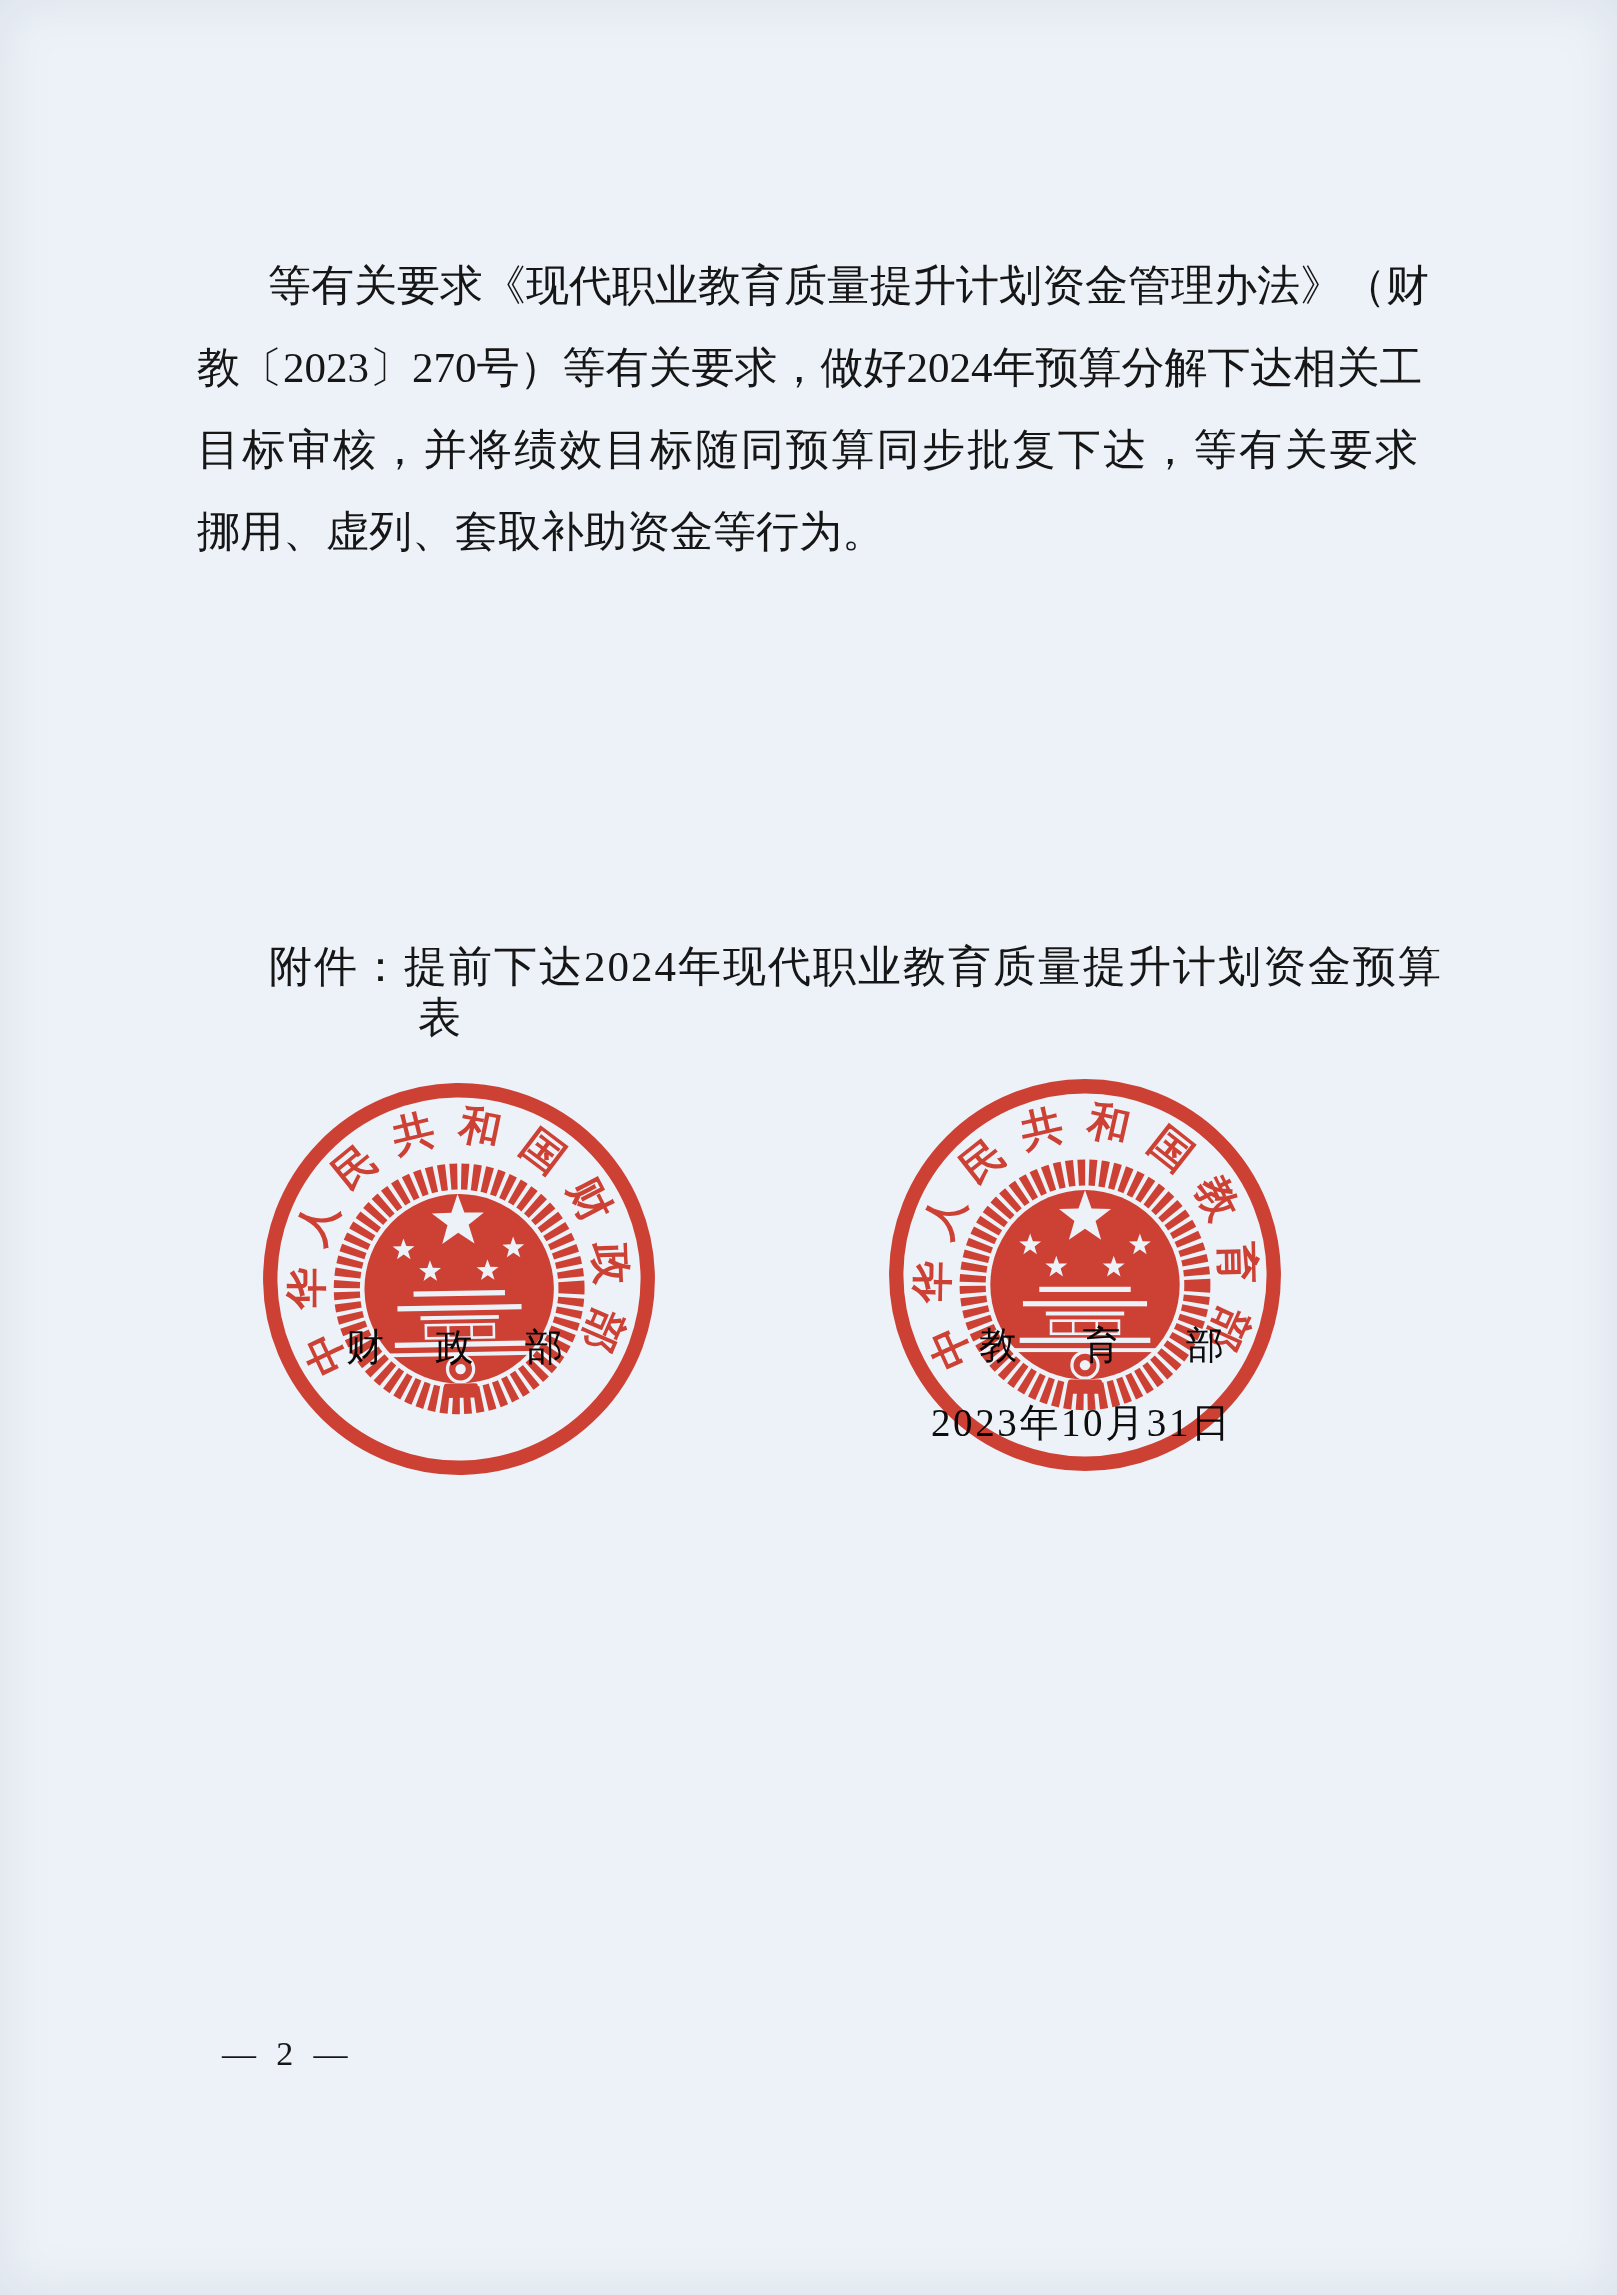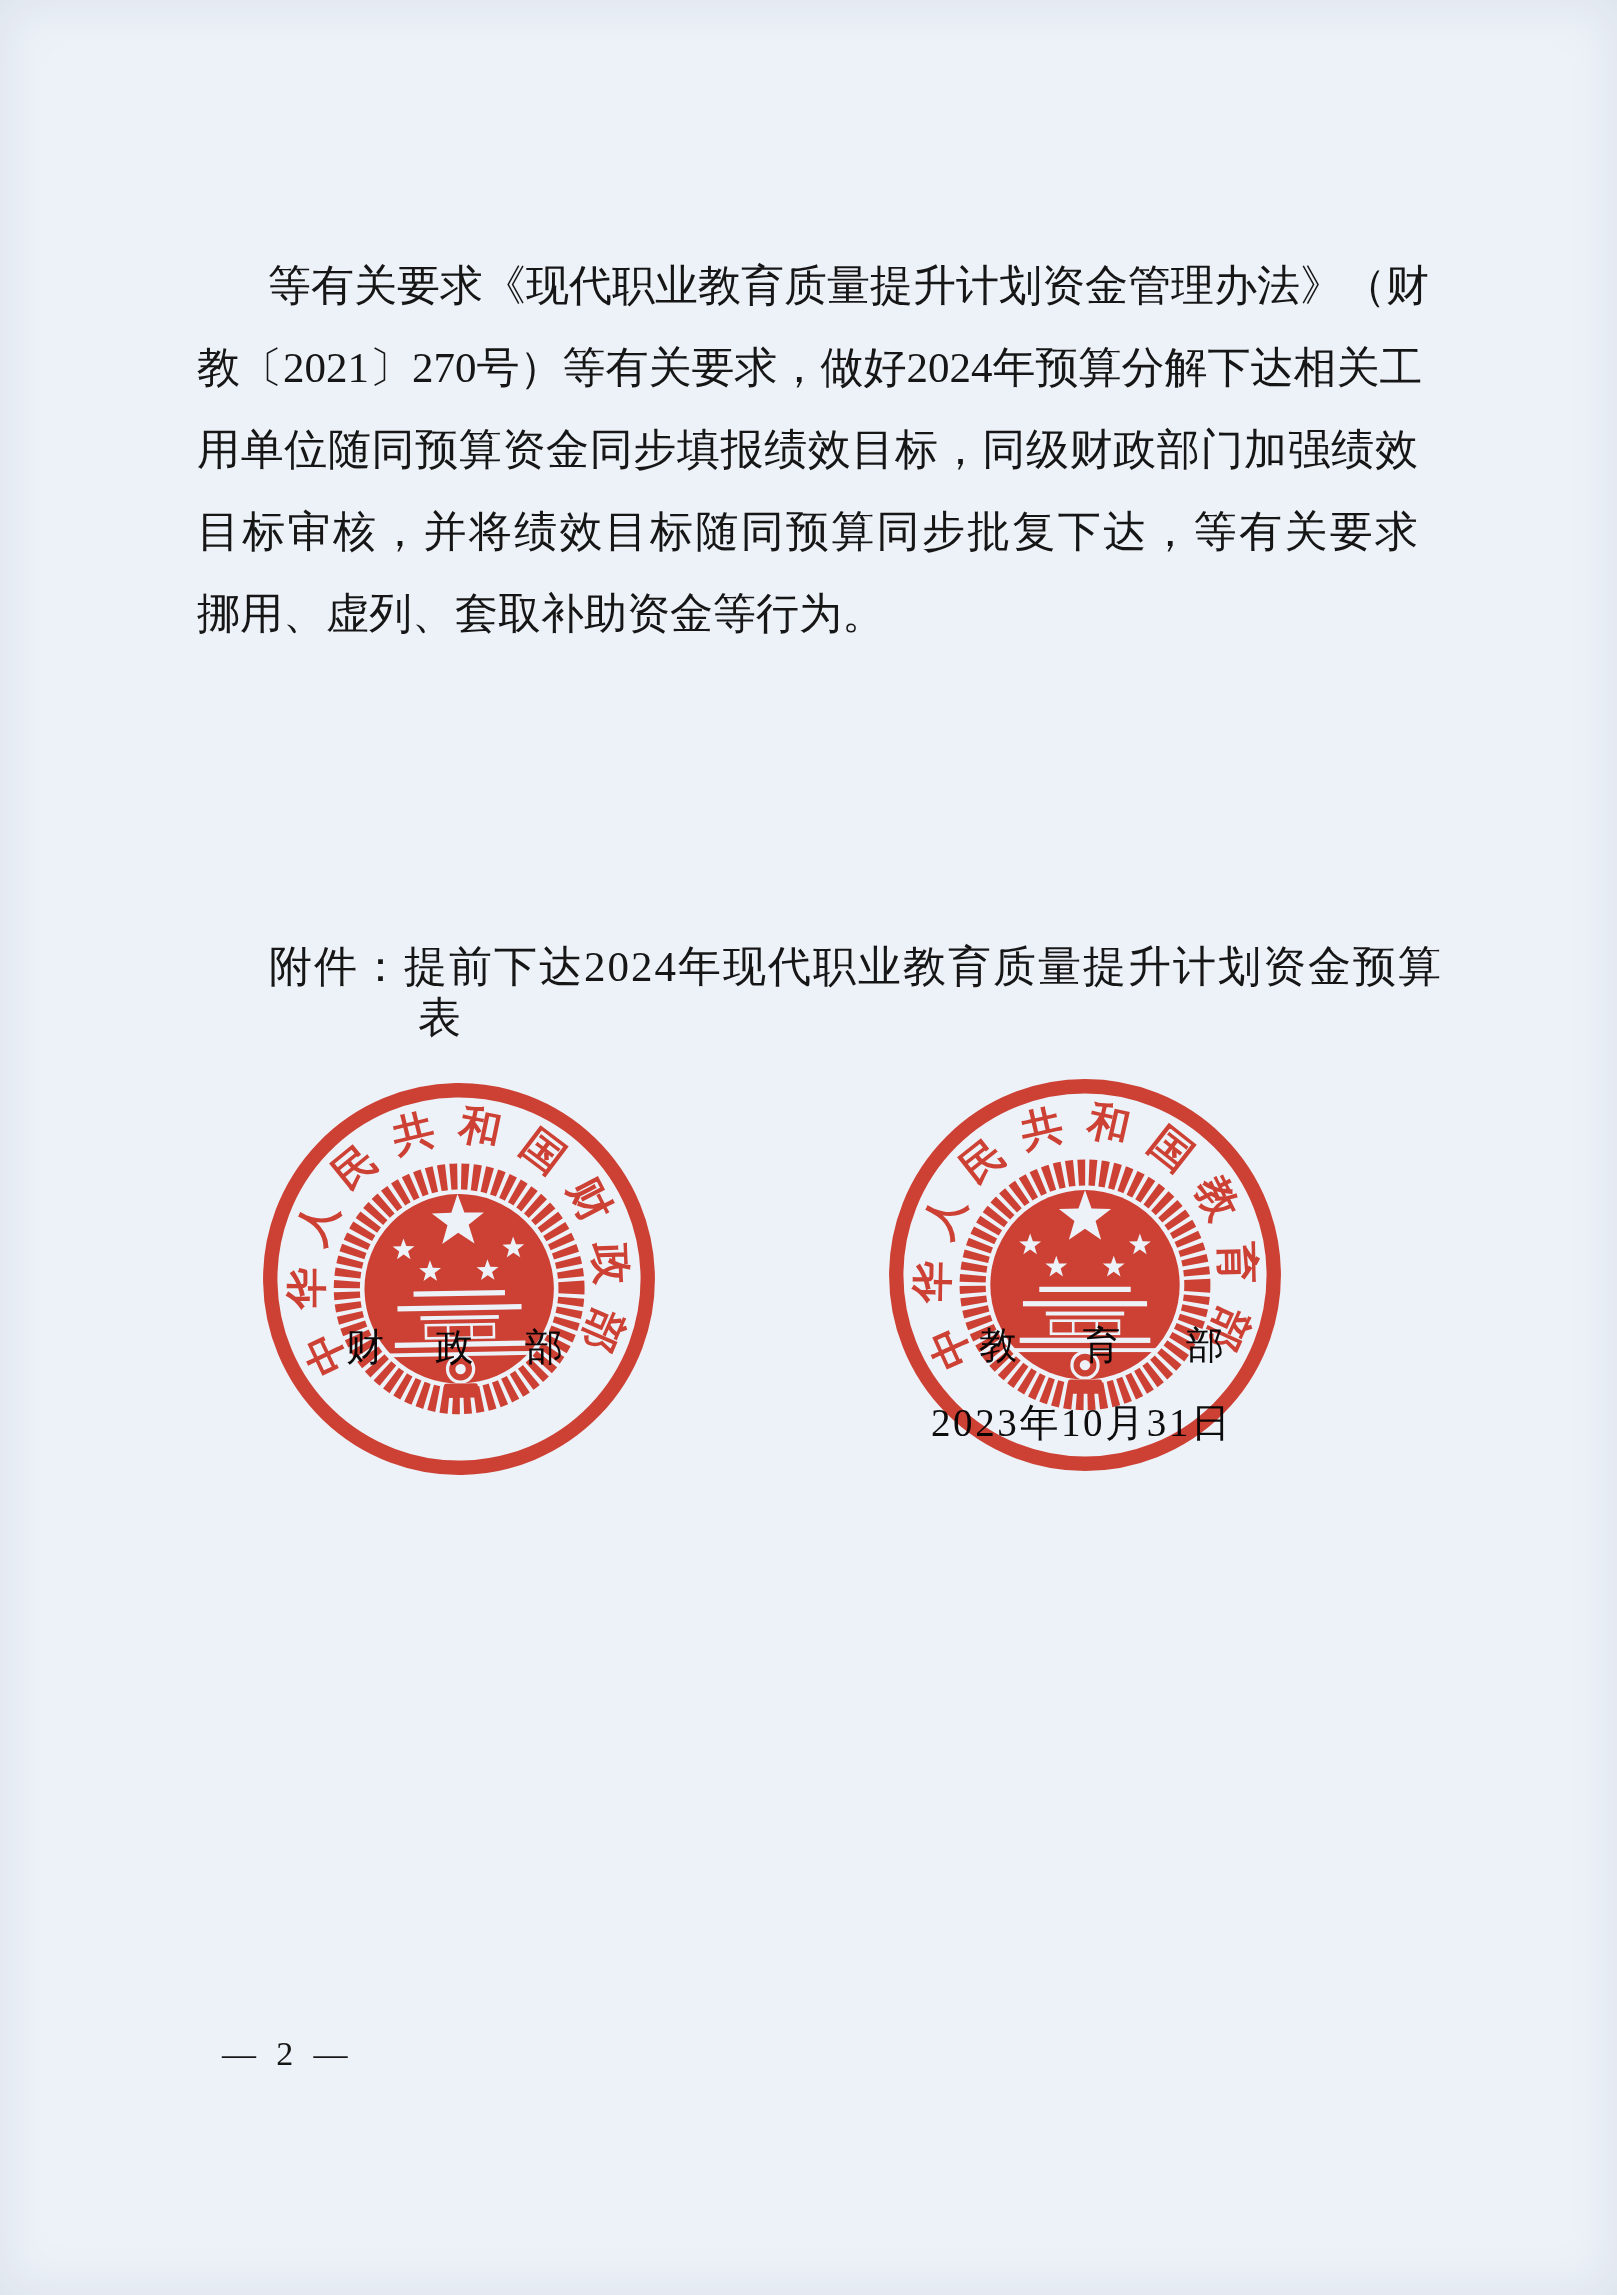--- a/index.html
+++ b/index.html
@@ -85,22 +85,21 @@
         <rect class="em-white" x="-110" y="112" width="220" height="6"></rect>
         <circle cx="0" cy="138" r="20" class="em-red em-wline" stroke-width="5"></circle>
         <circle cx="0" cy="138" r="8" class="em-white"></circle>
         <rect class="em-red" x="-26" y="160" width="52" height="22" rx="4"></rect>
       </g>
     </defs>
   </svg>
 
   <section class="para">
     <div class="pline first">等有关要求《现代职业教育质量提升计划资金管理办法》（财</div>
-    <div class="pline">教〔2021〕270号）等有关要求，做好2024年预算分解下达相关工</div>
-    <div class="pline">用单位随同预算资金同步填报绩效目标，同级财政部门加强绩效</div>
+    <div class="pline">教〔2023〕270号）等有关要求，做好2024年预算分解下达相关工</div>
     <div class="pline">目标审核，并将绩效目标随同预算同步批复下达，等有关要求</div>
     <div class="pline last">挪用、虚列、套取补助资金等行为。</div>
   </section>
 
   <div class="att1">附件：提前下达2024年现代职业教育质量提升计划资金预算</div>
   <div class="att2">表</div>
 
   <div class="dept dept-left">财 政 部</div>
   <div class="dept dept-right">教 育 部</div>
 

